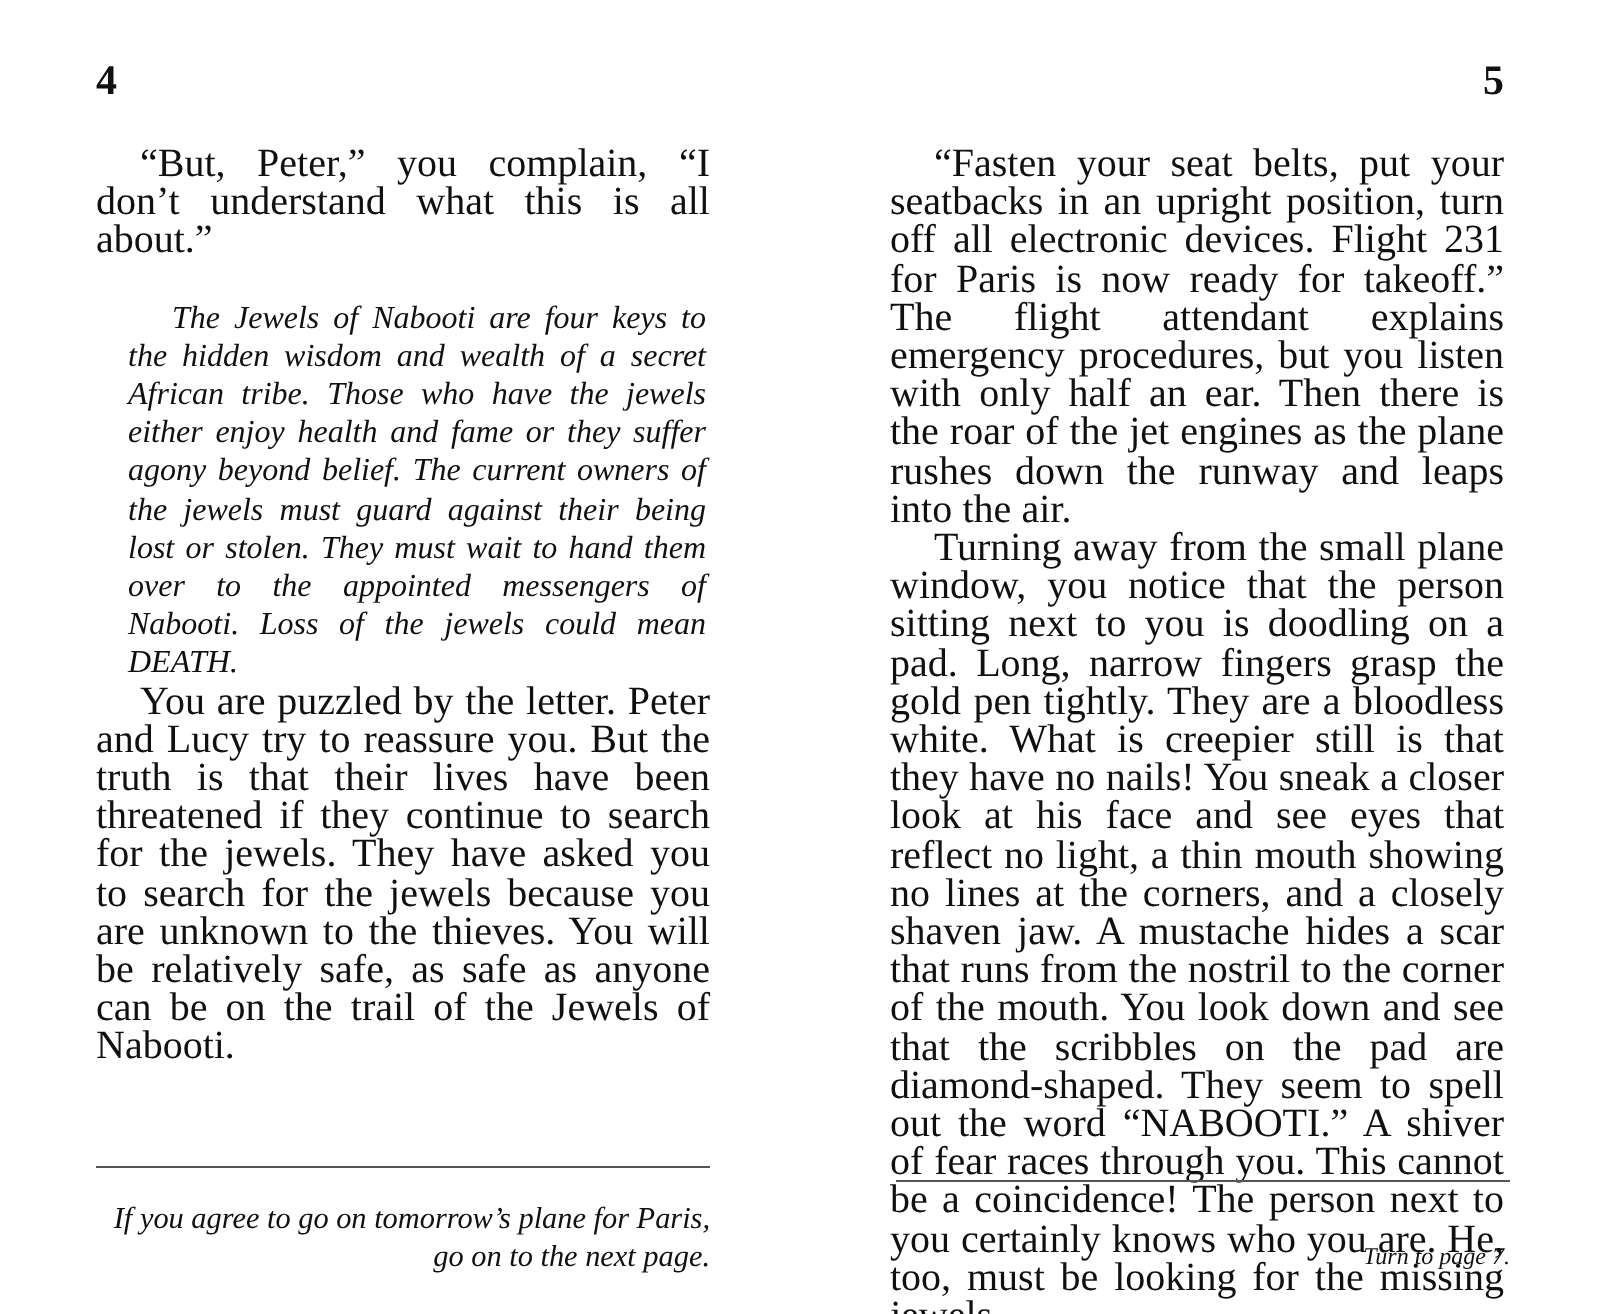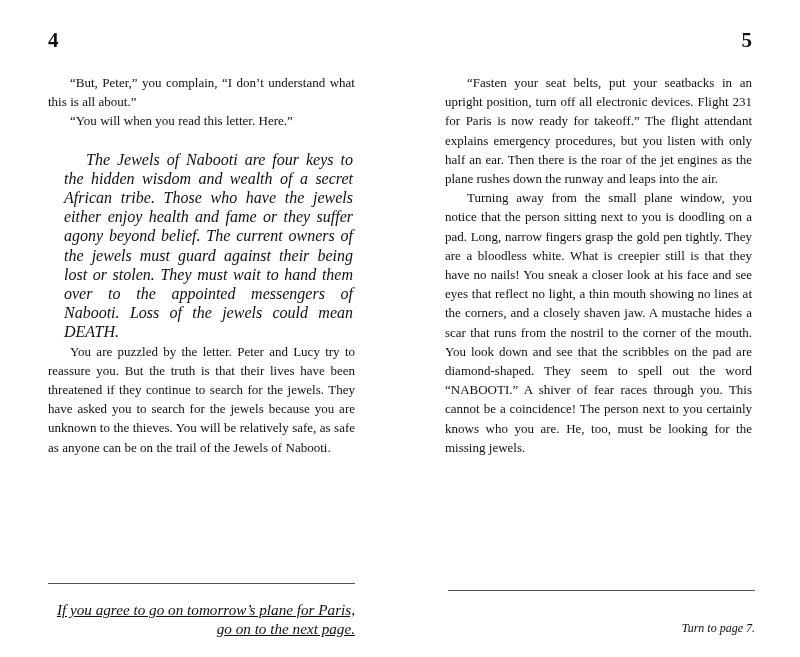--- a/index.html
+++ b/index.html
@@ -45,21 +45,21 @@
   }
   .folio-left  { text-align: left; }
   .folio-right { text-align: right; }
 
   
   .body-block {
     margin-top: 22px;
   }
   p.para {
     margin: 0;
-    font-size: 13px;
+    font-size: 20px;
     line-height: 19.2px;
     text-align: justify;
     text-indent: 22px;
     hyphens: none;
     word-spacing: 0.1px;
   }
 
   
   .letter {
     margin: 19px 0 0 0;
@@ -92,21 +92,20 @@
     margin: 0 0 16px 0;
     height: 0;
   }
 
   .choice {
     margin: 0;
     font-style: italic;
     font-size: 15.2px;
     line-height: 19.6px;
     text-align: right;
-    text-decoration: underline;
   }
   .choice + .choice { margin-top: 19px; }
 
   .turn-line {
     margin: 0;
     font-style: italic;
     font-size: 12px;
     line-height: 19.6px;
     text-align: right;
     padding-top: 12px;
@@ -119,21 +118,20 @@
 <body>
 
 <div class="spread">
 
   <div class="page page-left">
 
     <div class="folio folio-left">4</div>
 
     <div class="body-block">
       <p class="para">“But, Peter,” you complain, “I don’t understand what this is all about.”</p>
-      <p class="para">“You will when you read this letter. Here.”</p>
 
       <div class="letter">
         <p>The Jewels of Nabooti are four keys to the hidden wisdom and wealth of a secret African tribe. Those who have the jewels either enjoy health and fame or they suffer agony beyond belief. The current owners of the jewels must guard against their being lost or stolen. They must wait to hand them over to the appointed messengers of Nabooti. Loss of the jewels could mean DEATH.</p>
       </div>
 
       <p class="para after-letter">You are puzzled by the letter. Peter and Lucy try to reassure you. But the truth is that their lives have been threatened if they continue to search for the jewels. They have asked you to search for the jewels because you are unknown to the thieves. You will be relatively safe, as safe as anyone can be on the trail of the Jewels of Nabooti.</p>
     </div>
 
     <div class="foot foot-left">
       <hr class="rule">

